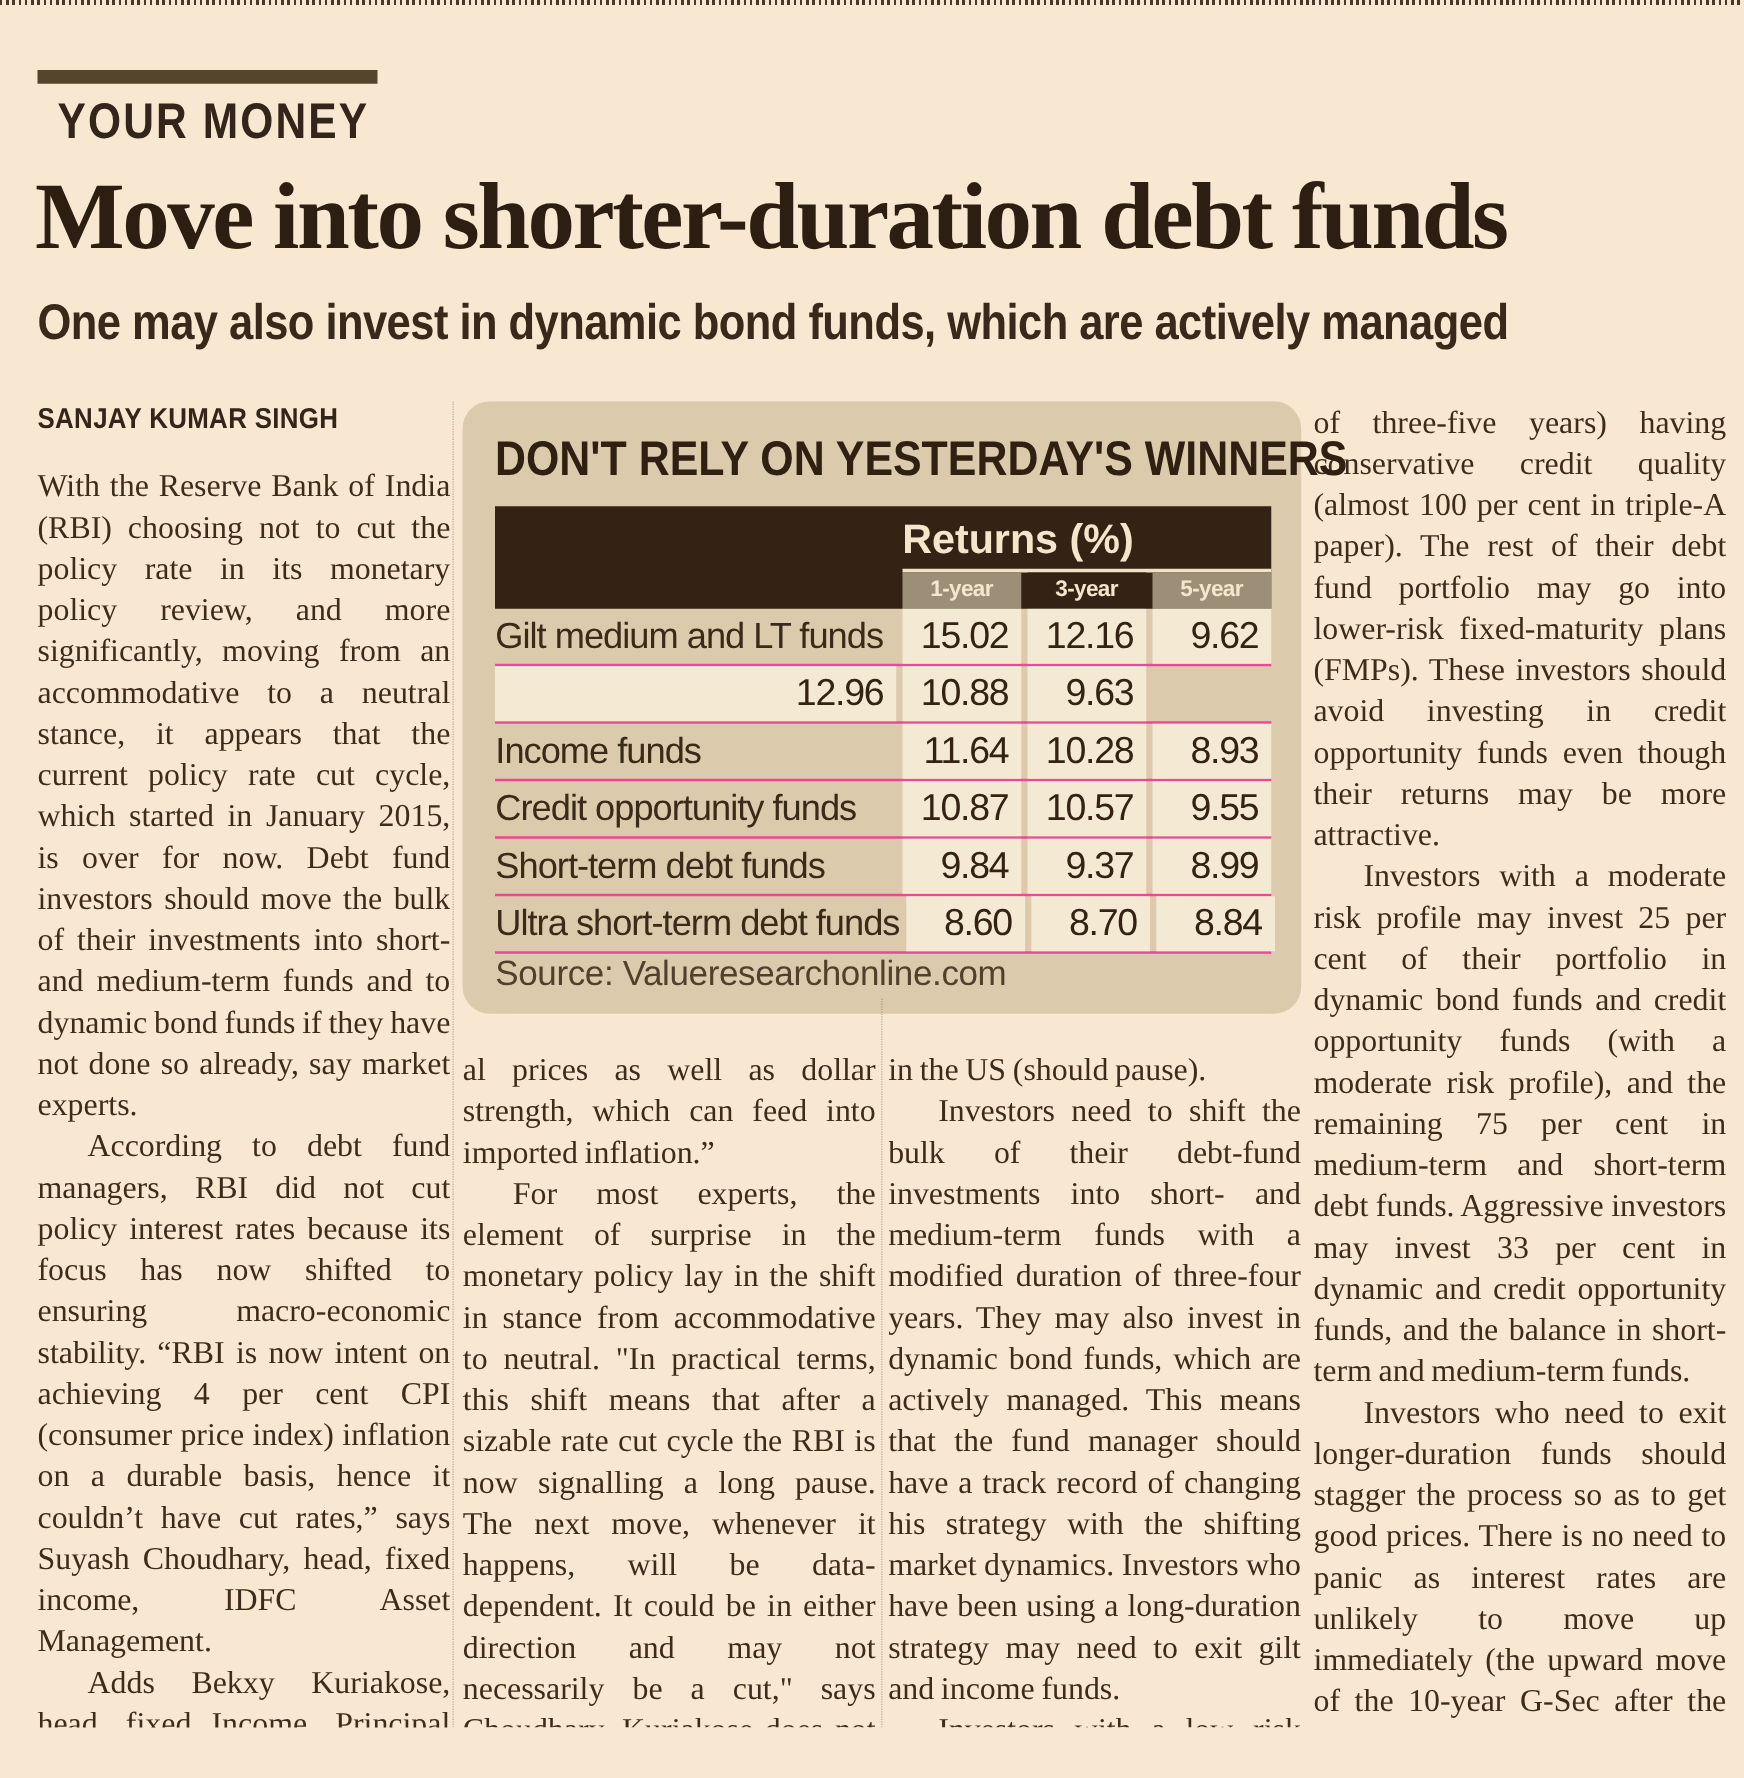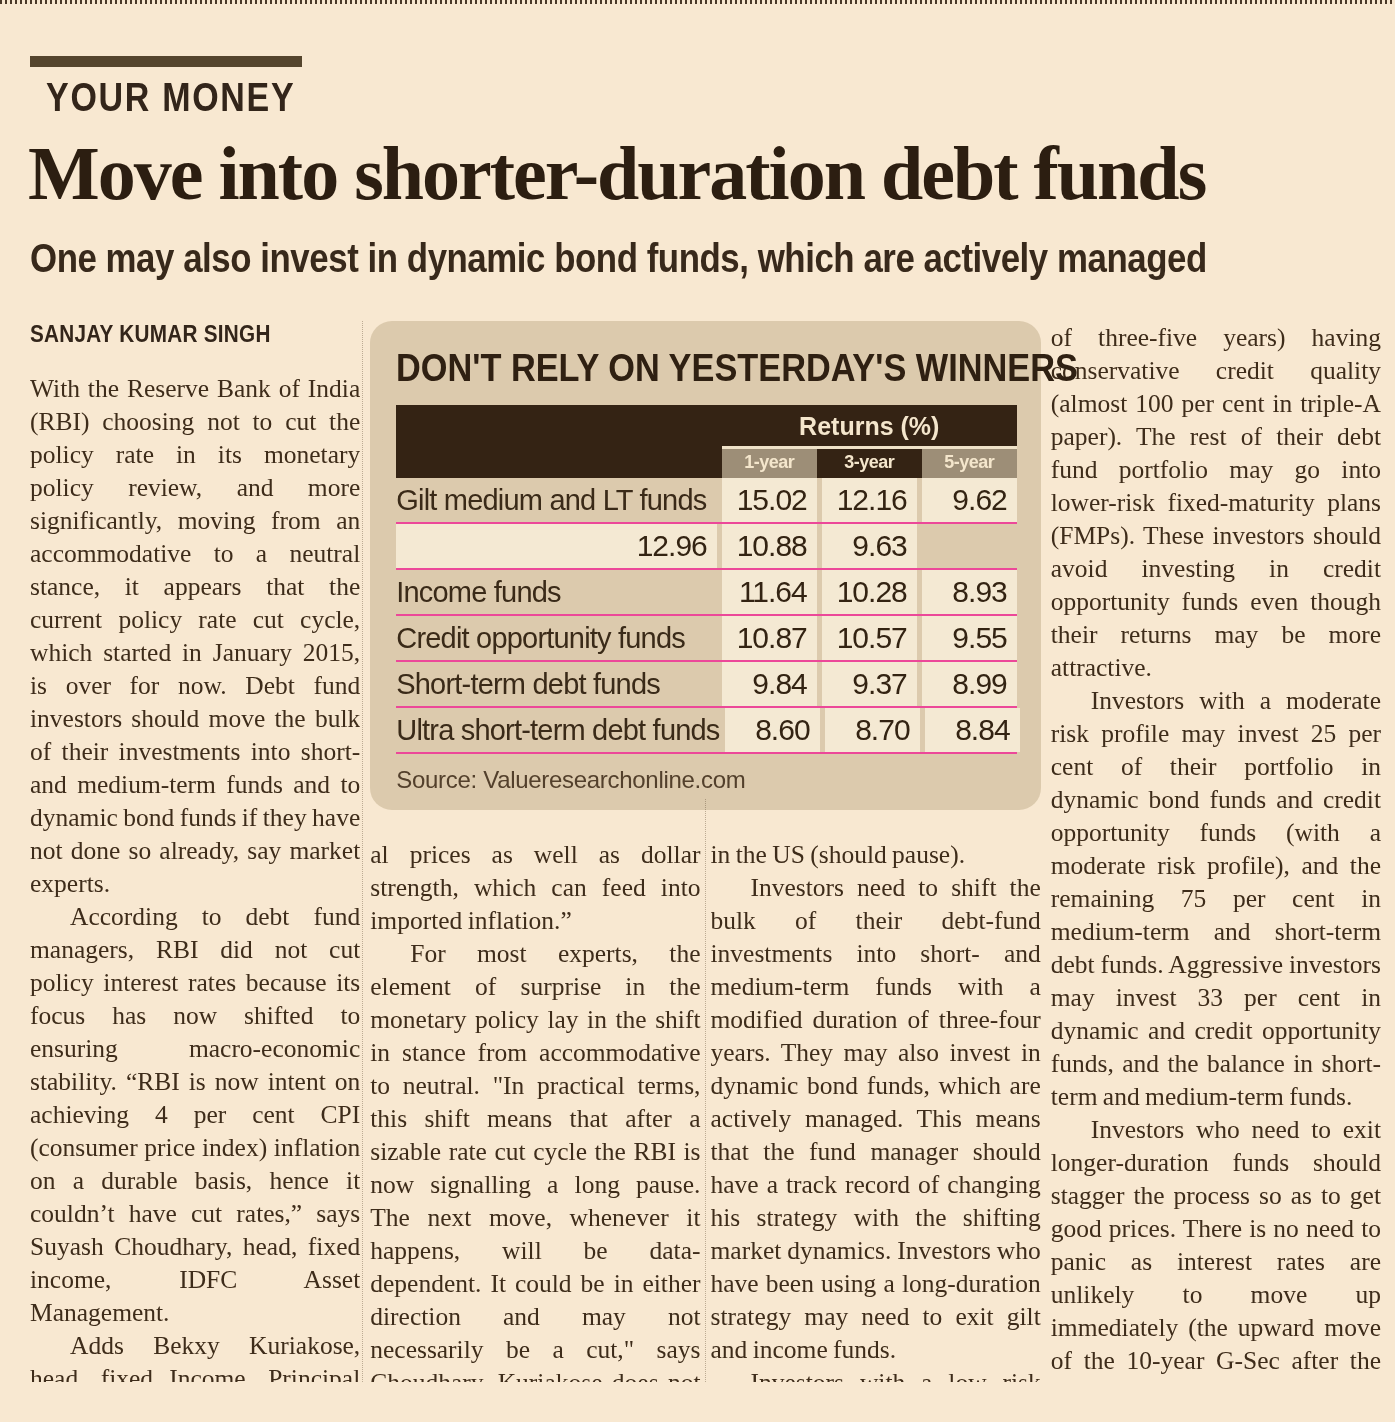--- a/index.html
+++ b/index.html
@@ -64,36 +64,36 @@
   .ttitle{
     font-family:"Liberation Sans", sans-serif;font-weight:700;font-size:39px;line-height:46px;
     color:#2f2012;white-space:nowrap;
     display:inline-block;transform:scaleX(.88);transform-origin:0 50%;
   }
   .thead{
     margin-top:14px;background:#342314;color:#f4e6cc;
     display:grid;grid-template-columns:1fr 95px 95px 95px;column-gap:5px;
     font-family:"Liberation Sans", sans-serif;font-weight:700;
   }
-  .thead .returns{grid-column:2/5;grid-row:1;text-align:center;font-size:25px;padding:7px 0 5px;}
+  .thead .returns{grid-column:2/5;grid-row:1;font-size:33px;padding:7px 0 5px;}
   .thead .sub{grid-column:2/5;grid-row:2;border-top:3px solid #efe2c8;
     display:grid;grid-template-columns:95px 95px 95px;column-gap:5px;}
   .thead .cell{text-align:center;font-size:18px;padding:3px 0 5px;letter-spacing:-.5px;}
   .thead .cell.gray{background:#9d8e77;}
   .thead .cell.dark{background:#342314;}
   .trow{
     display:grid;grid-template-columns:1fr 95px 95px 95px;column-gap:5px;
     border-bottom:2px solid #ec4899;align-items:center;
     font-family:"Liberation Sans", sans-serif;
   }
   .trow .lbl{font-size:29px;letter-spacing:-.8px;color:#3a2a18;padding:4px 0;white-space:nowrap;}
   .trow .val{font-size:30px;letter-spacing:-1px;color:#332312;text-align:right;
     background:#f4e9d3;padding:5px 10px 5px 0;align-self:stretch;display:flex;align-items:center;justify-content:flex-end;}
   .tsource{
-    margin-top:12px;font-family:"Liberation Sans", sans-serif;font-size:24px;
+    font-family:"Liberation Sans", sans-serif;font-size:28px;
     color:#53402c;letter-spacing:-.3px;
   }
 </style>
 </head>
 <body>
 
 <div class="topline"></div>
 
 <div class="kicker-bar"></div>
 <div>

